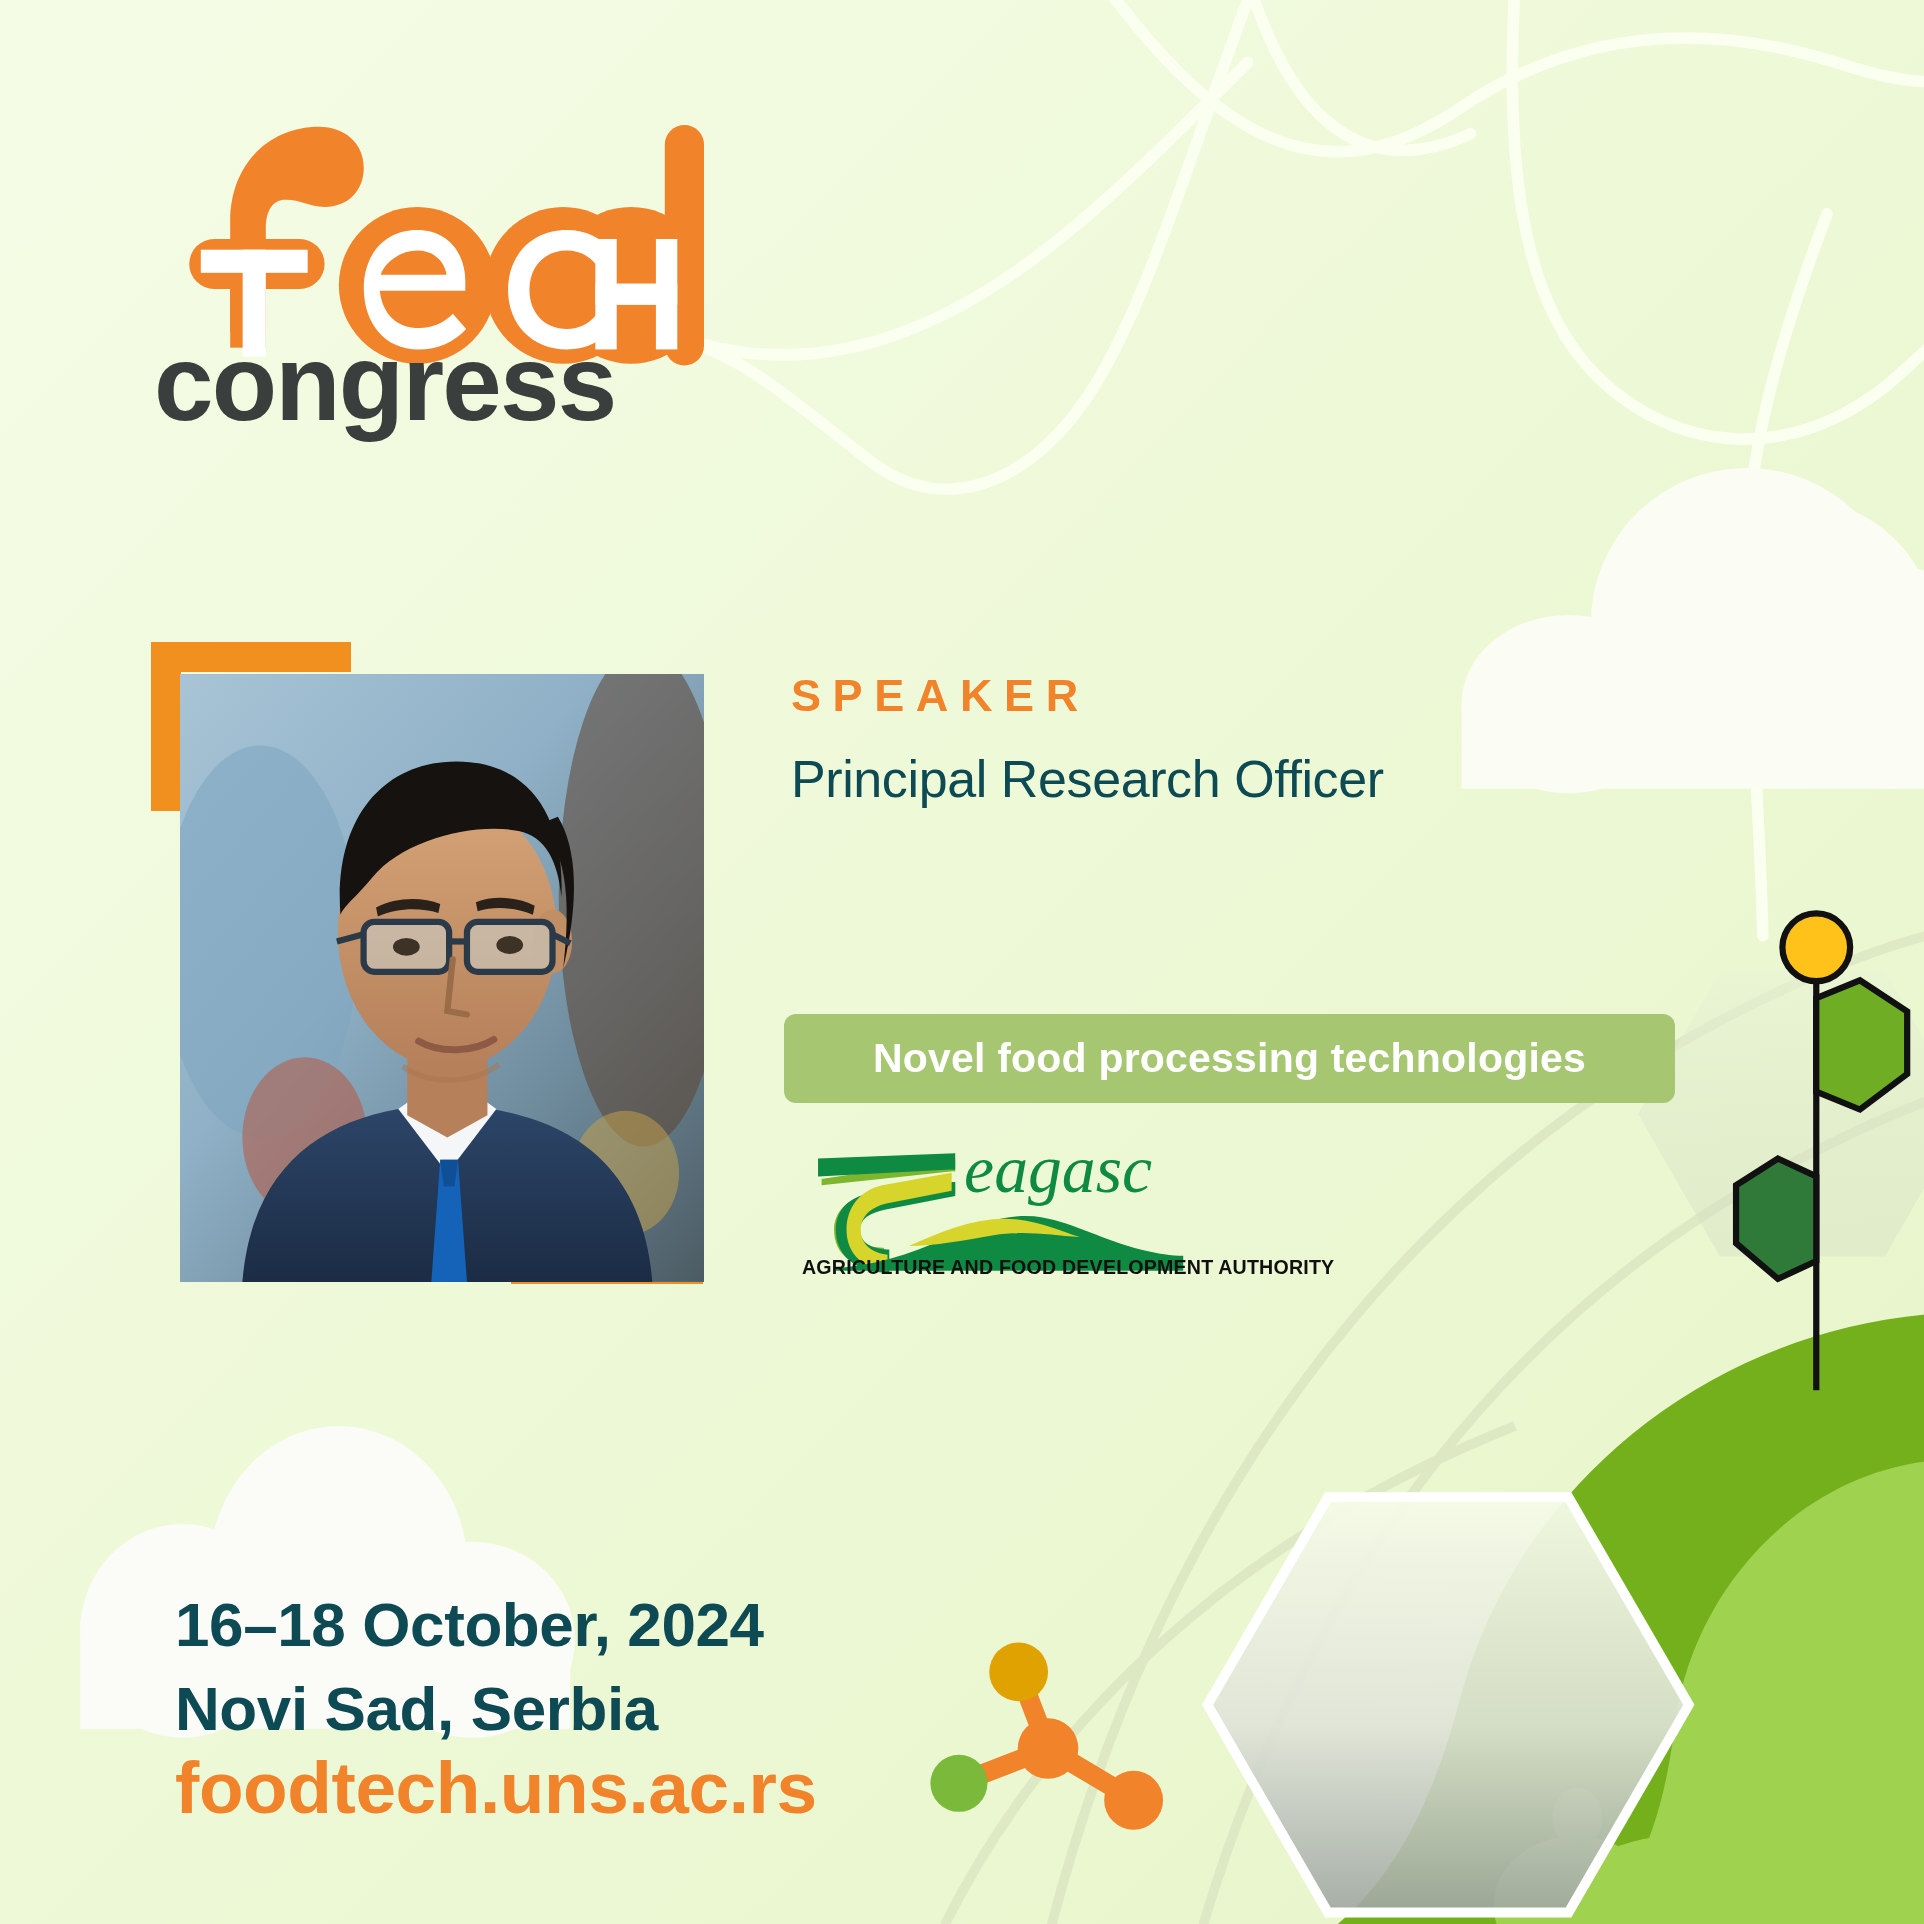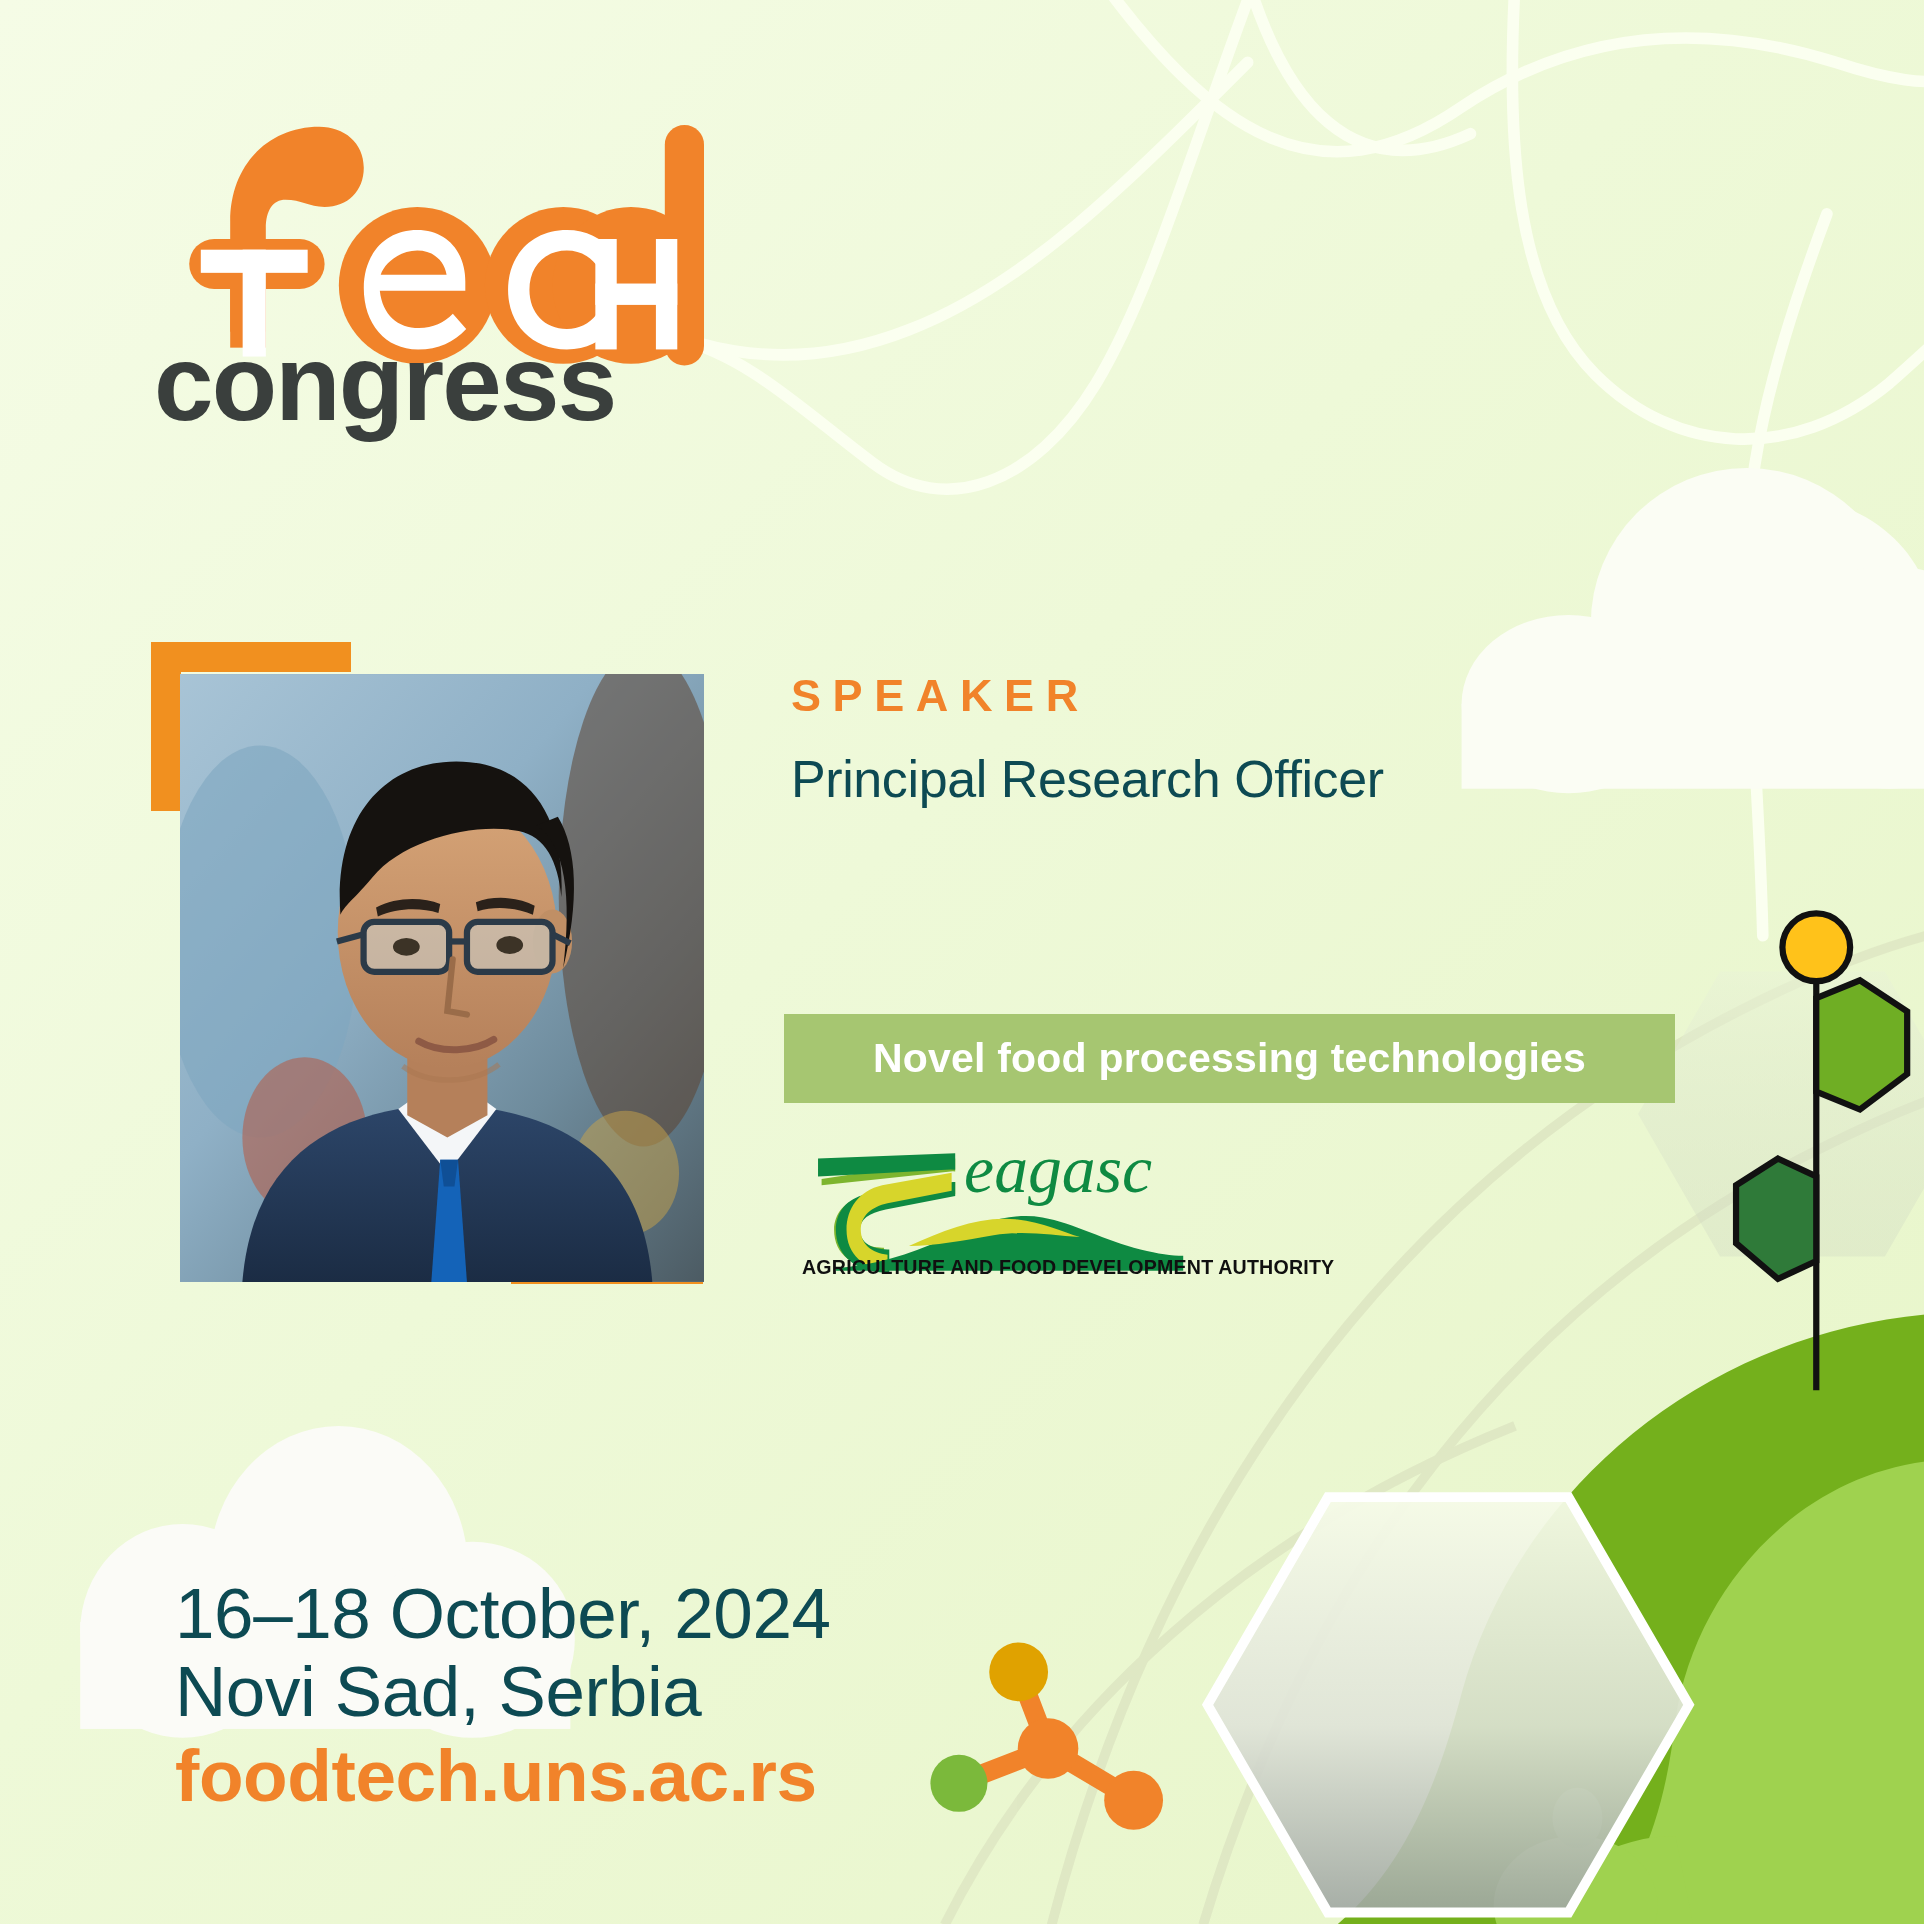--- a/index.html
+++ b/index.html
@@ -48,40 +48,40 @@
   .speaker-name{
     font-size:105px;font-weight:700;color:#0d4a53;
     line-height:1.02;margin:0;letter-spacing:-0.9px;
   }
   .speaker-role{
     font-size:52px;font-weight:400;color:#0d4a53;
     line-height:1.12;margin:3.6px 0 0 0;letter-spacing:-0.4px;
   }
   .topic-banner{
     position:absolute;left:784px;top:1014px;width:891px;height:89px;
-    background:#a6c671;display:flex;align-items:center;justify-content:center;
+    background:#a6c671;display:flex;align-items:center;justify-content:center;border-radius:12px;
   }
   .topic-banner span{
     color:#ffffff;font-size:41px;font-weight:700;letter-spacing:0.2px;
   }
 
   
   .teagasc{position:absolute;left:802px;top:1130px;width:383px;height:165px;}
   .teagasc svg{width:383px;height:165px;display:block;}
   .teagasc-sub{
     position:absolute;left:802px;top:1256px;width:383px;
     font-family:Liberation Sans, sans-serif;font-weight:700;
     font-size:19.6px;color:#101010;letter-spacing:0.2px;white-space:nowrap;
   }
 
   
   .footer{position:absolute;left:175px;top:1575px;}
   .footer-line{
-    font-size:71px;font-weight:400;color:#0d4a53;line-height:1.1;
-    letter-spacing:-0.4px;white-space:nowrap;
+    font-size:62px;font-weight:700;color:#0d4a53;line-height:1.1;
+    letter-spacing:-0.4px;white-space:nowrap;margin-top:16px;
   }
   .footer-url{
     font-size:73px;font-weight:700;color:#f1832a;line-height:1.12;
     letter-spacing:-0.4px;white-space:nowrap;margin-top:3.6px;
   }
 </style>
 </head>
 <body>
 
 <div class="poster">

